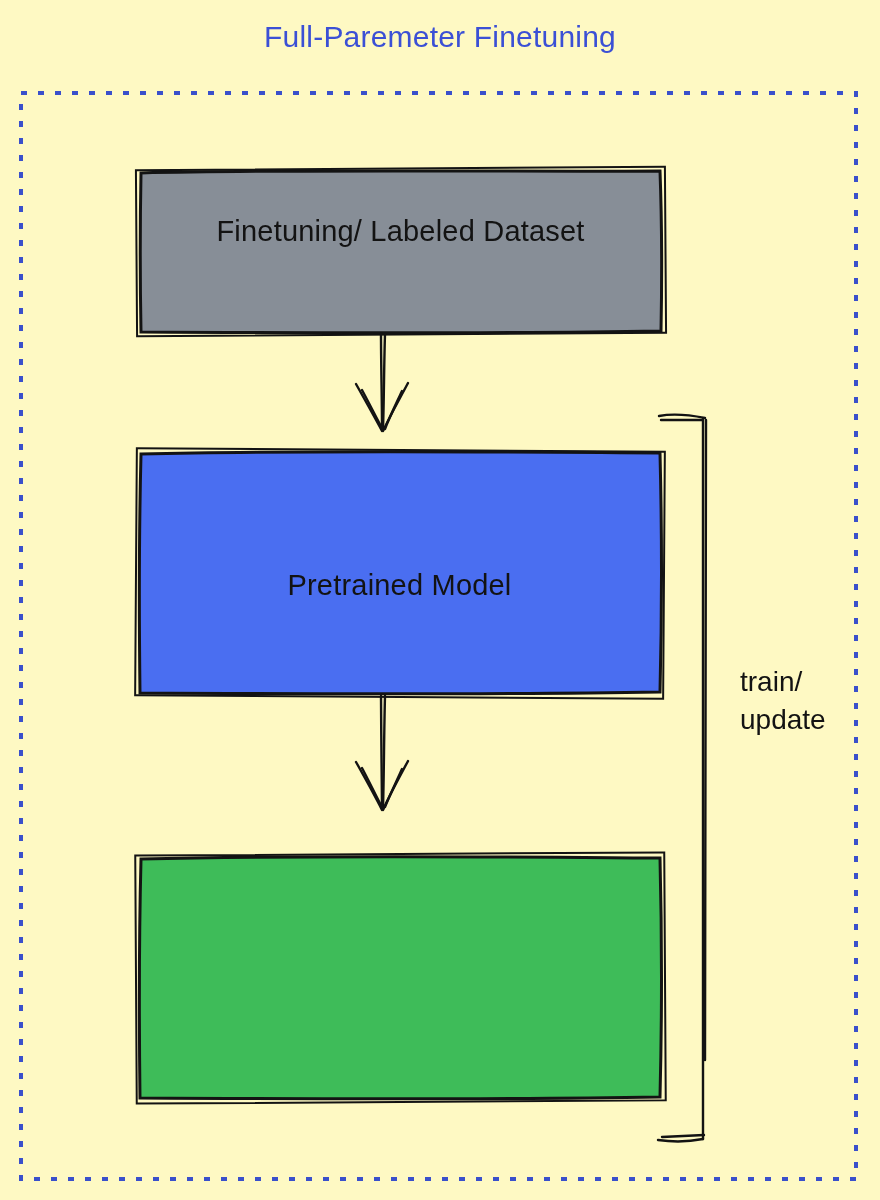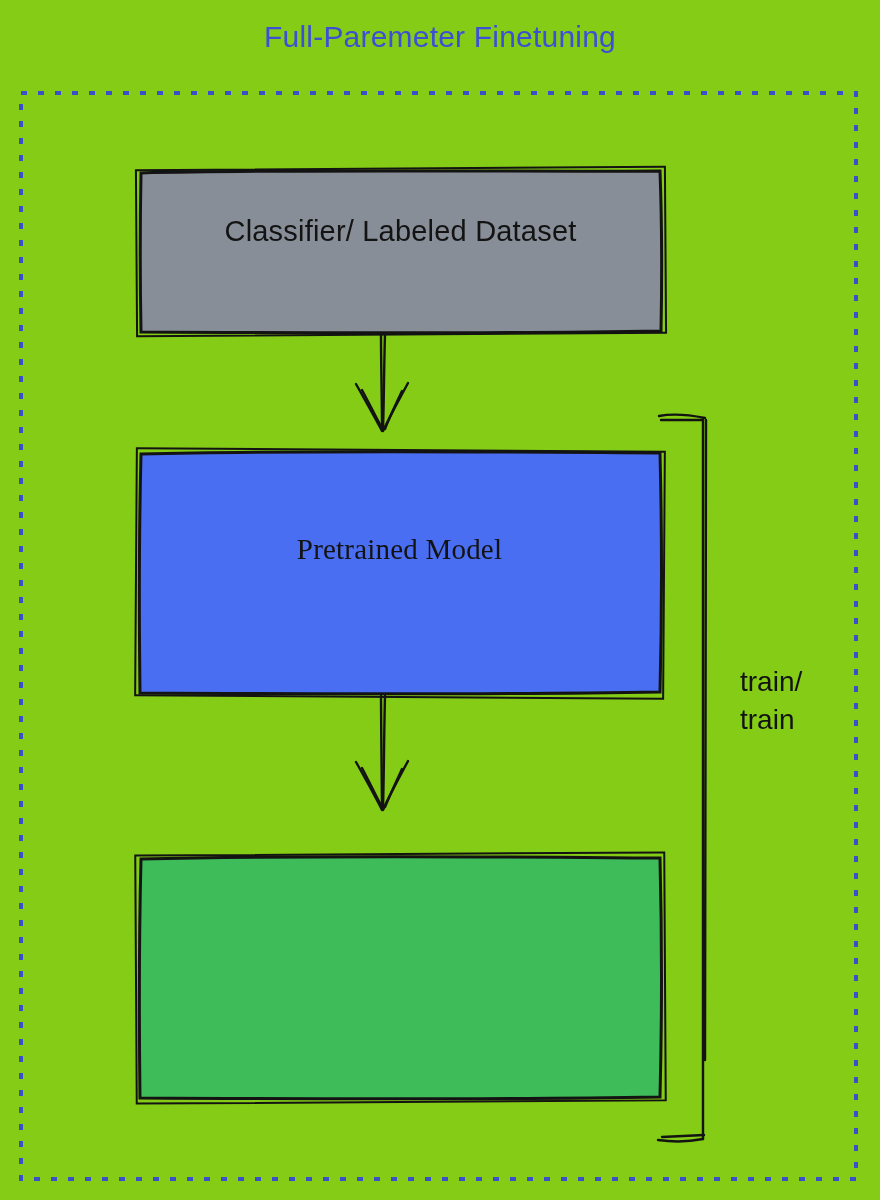--- a/index.html
+++ b/index.html
@@ -4,21 +4,21 @@
 <style>
   * { margin: 0; padding: 0; box-sizing: border-box; }
   body {
     background: #ffffff;
     font-family: "Liberation Sans", sans-serif;
   }
   .canvas {
     position: relative;
     width: 880px;
     height: 1200px;
-    background: #84cc16;
+    background: #fef9c3;
     overflow: hidden;
   }
   .title {
     position: absolute;
     top: 20px;
     left: 0;
     width: 880px;
     text-align: center;
     font-size: 30px;
     letter-spacing: 0.2px;
@@ -31,21 +31,21 @@
   .box-label {
     position: absolute;
     display: flex;
     align-items: center;
     justify-content: center;
     text-align: center;
     font-size: 29px;
     letter-spacing: 0.2px;
   }
   .box-label.dataset    { left: 138px; top: 170px; width: 525px; height: 163px; padding-bottom: 40px; }
-  .box-label.pretrained { left: 138px; top: 428px; width: 523px; height: 242px; font-family: Liberation Serif, serif; }
+  .box-label.pretrained { left: 138px; top: 464px; width: 523px; height: 242px; }
   .box-label.classifier { left: 139px; top: 857px; width: 522px; height: 242px; }
   .bracket-label {
     position: absolute;
     left: 740px;
     top: 663px;
     font-size: 28px;
     line-height: 38px;
     text-align: left;
     white-space: nowrap;
   }
@@ -97,23 +97,23 @@
     <g stroke="#131313" fill="none" stroke-width="2.4" stroke-linecap="round">
       <path d="M659,416 C675,413 690,415 705,418"></path>
       <path d="M661,420 L702,420"></path>
       <path d="M703,419 C703,660 703,900 703,1139"></path>
       <path d="M706,420 C706,640 705,860 705,1060"></path>
       <path d="M703,1139 C688,1142 672,1142 658,1140"></path>
       <path d="M704,1135 L662,1137"></path>
     </g>
   </svg>
 
-  <div class="box-label dataset" style="color: rgb(19, 19, 19);">Classifier/ Labeled Dataset</div>
+  <div class="box-label dataset" style="color: rgb(19, 19, 19);">Finetuning/ Labeled Dataset</div>
 
   <div class="box-label pretrained" style="color: rgb(19, 19, 19);">Pretrained Model</div>
 
 
   <div class="bracket-label" style="color: rgb(19, 19, 19);">
     <div>train/</div>
-    <div>train</div>
+    <div>update</div>
   </div>
 
 </div>
 
 </body></html>

